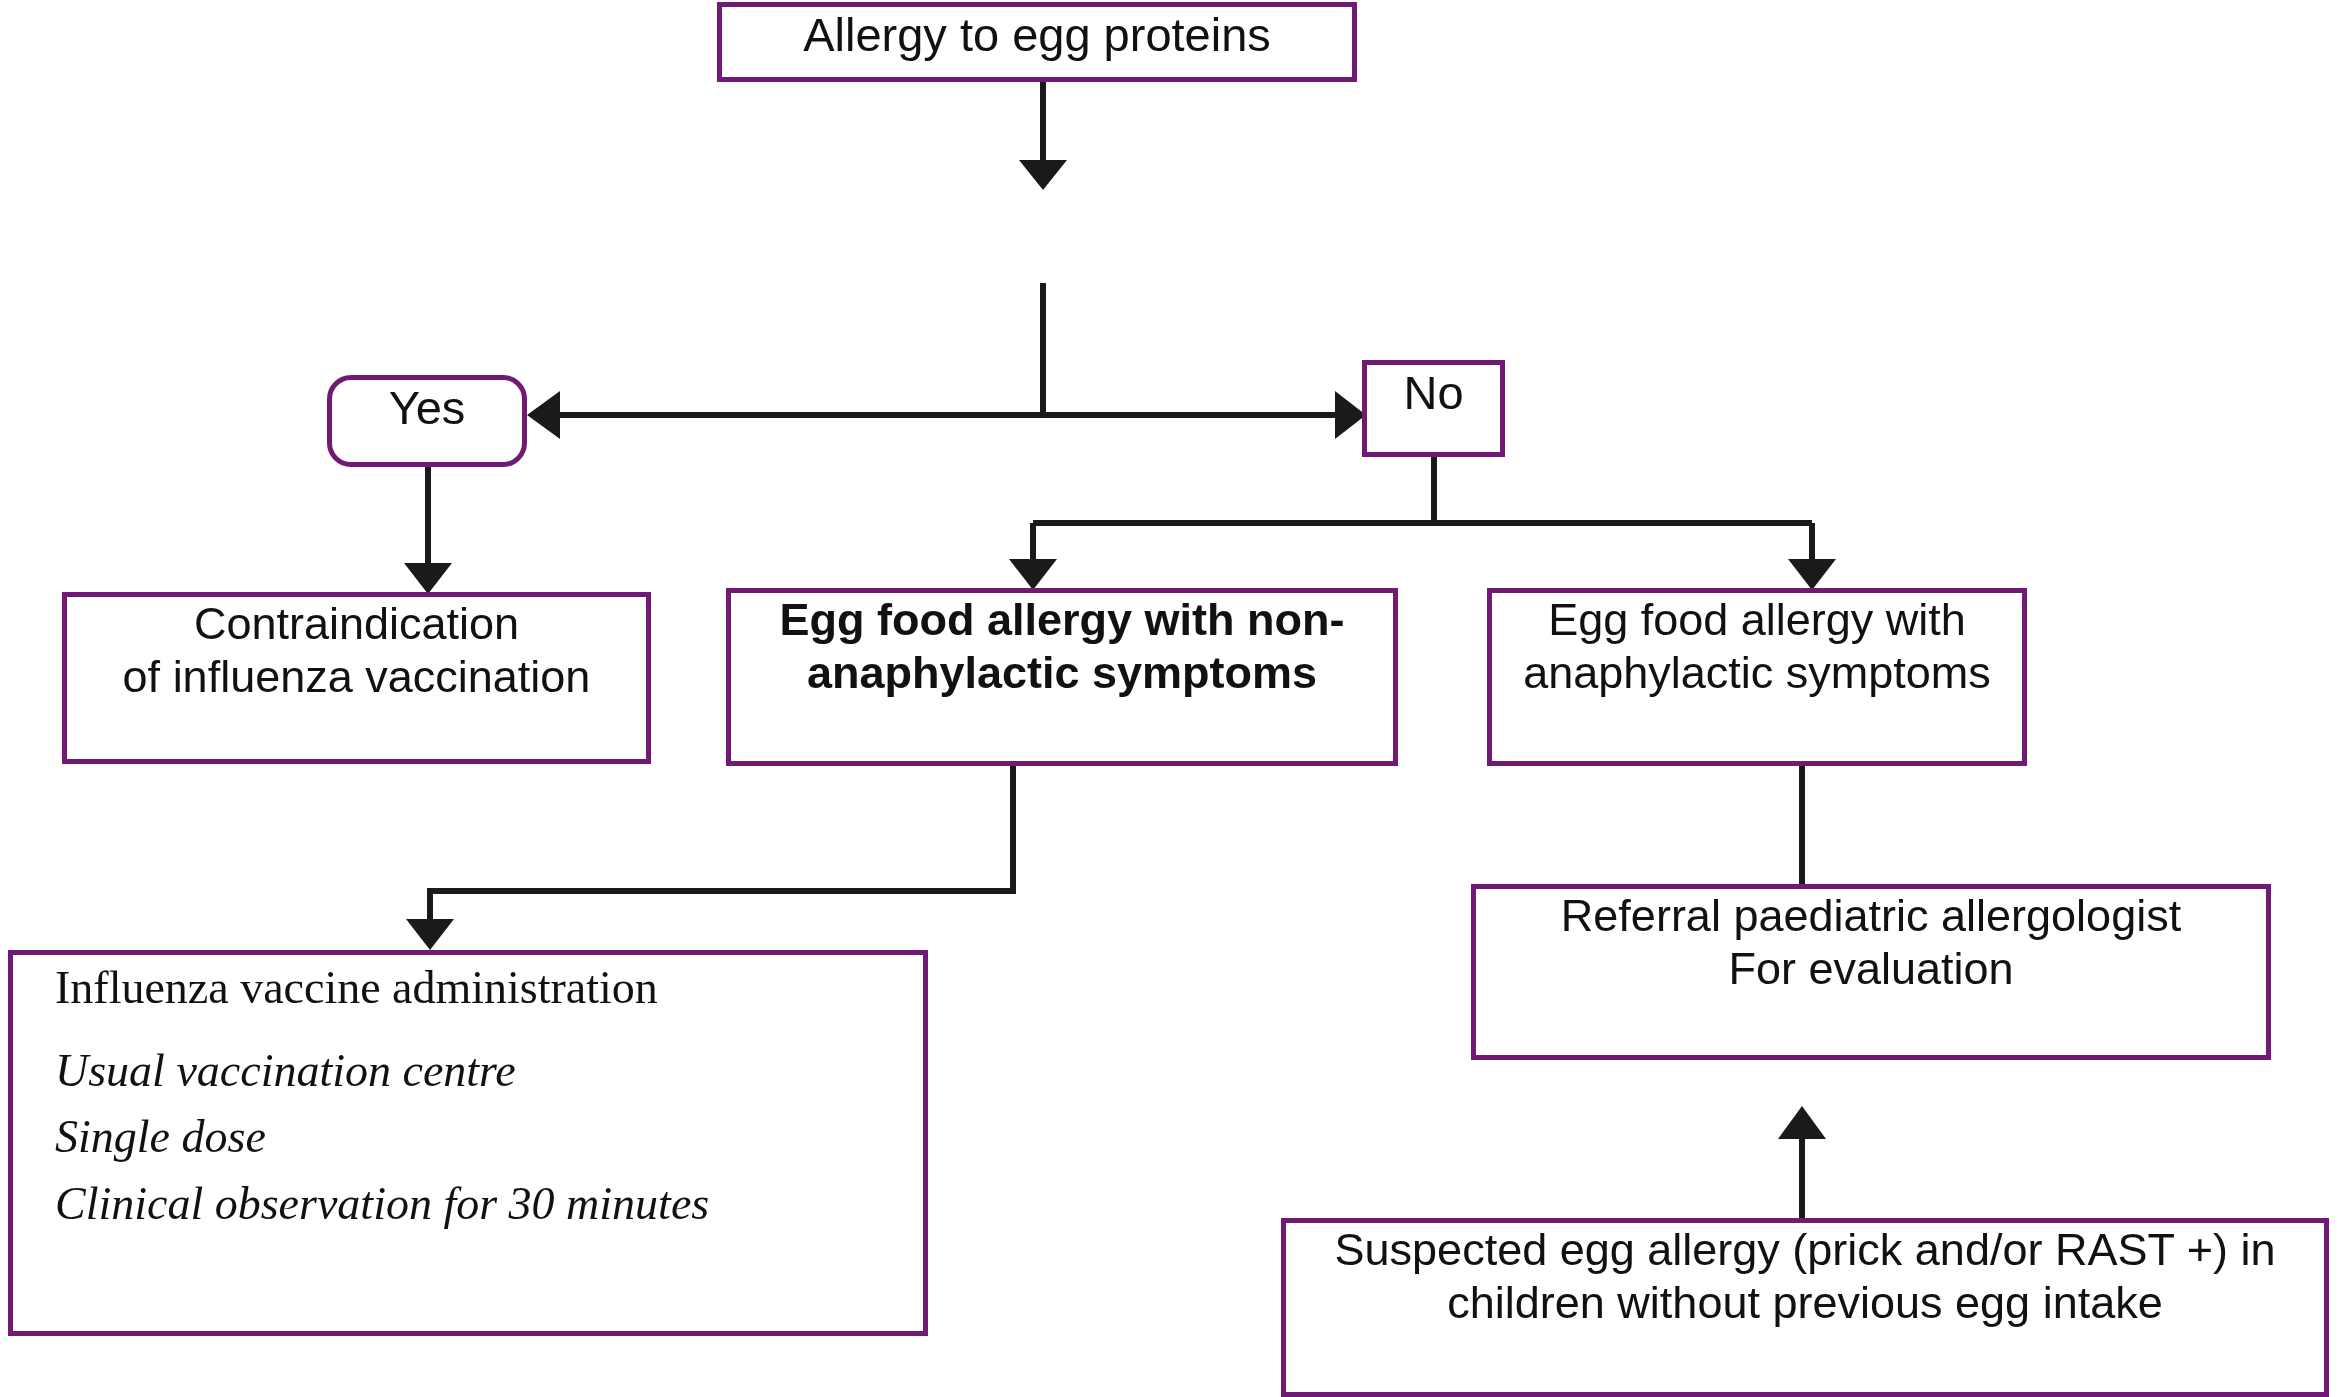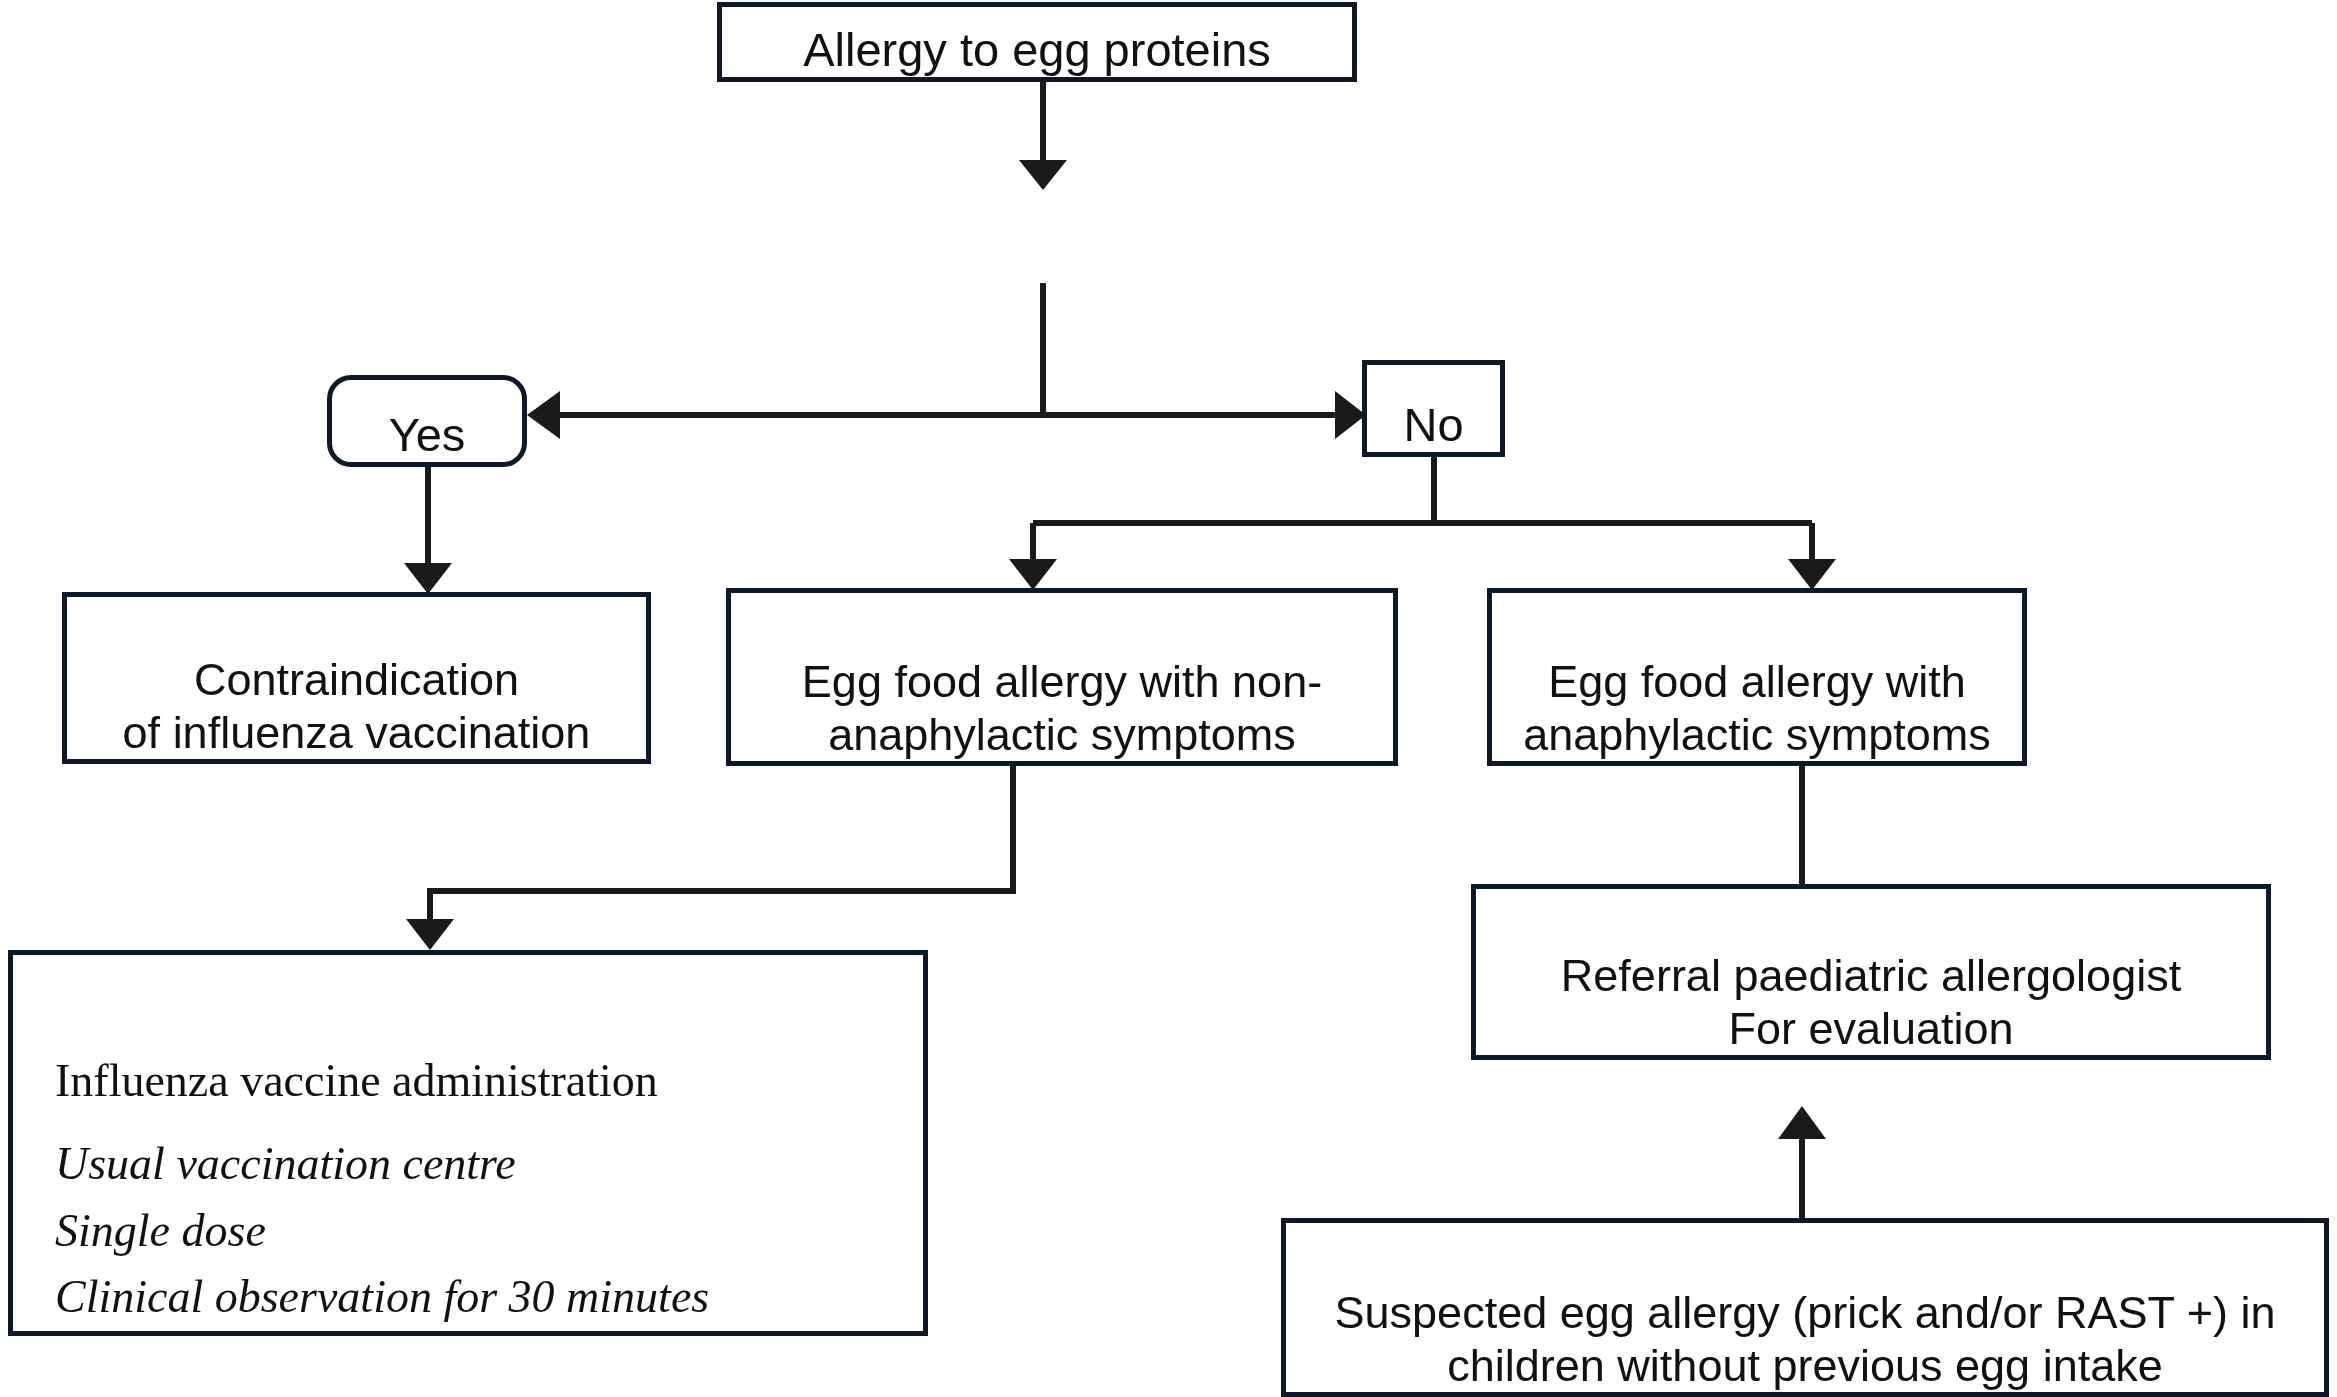--- a/index.html
+++ b/index.html
@@ -12,24 +12,24 @@
     width: 2337px;
     height: 1397px;
     background: #ffffff;
     font-family: "Liberation Sans", sans-serif;
     overflow: hidden;
   }
   .node {
     position: absolute;
     box-sizing: border-box;
     background: #ffffff;
-    border: 5px solid #0f172a;
+    border: 5px solid #701a75;
     display: flex;
     flex-direction: column;
-    justify-content: flex-end;
+    justify-content: flex-start;
     color: #111111;
     font-size: 45px;
     line-height: 1.18;
     z-index: 2;
   }
   .node.center {
     align-items: center;
     text-align: center;
   }
   .node.left {
@@ -61,21 +61,21 @@
   .edge-head {
     fill: #1a1a1a;
     stroke: none;
   }
   
   #node-root        { left: 717px;  top: 2px;    width: 640px;  height: 80px;  }
   #node-history     { left: 203px;  top: 185px;  width: 1783px; height: 98px;  }
   #node-yes         { left: 327px;  top: 375px;  width: 200px;  height: 92px; border-radius: 24px;  }
   #node-no          { left: 1362px; top: 360px;  width: 143px;  height: 97px;  }
   #node-contra      { left: 62px;   top: 592px;  width: 589px;  height: 172px; }
-  #node-nonana      { left: 726px;  top: 588px;  width: 672px;  height: 178px; }
+  #node-nonana      { left: 726px;  top: 588px;  width: 672px;  height: 178px; font-weight: bold; }
   #node-ana         { left: 1487px; top: 588px;  width: 540px;  height: 178px; }
   #node-vaccine     { left: 8px;    top: 950px;  width: 920px;  height: 386px; }
   #node-referral    { left: 1471px; top: 884px;  width: 800px;  height: 176px; }
   #node-suspected   { left: 1281px; top: 1218px; width: 1048px; height: 179px; }
 
   #node-root      { font-size: 47px; }
   #node-history   { font-size: 47px; }
   #node-yes       { font-size: 47px; }
   #node-no        { font-size: 47px; }
   #node-vaccine   { font-size: 46px; line-height: 1.45; }

